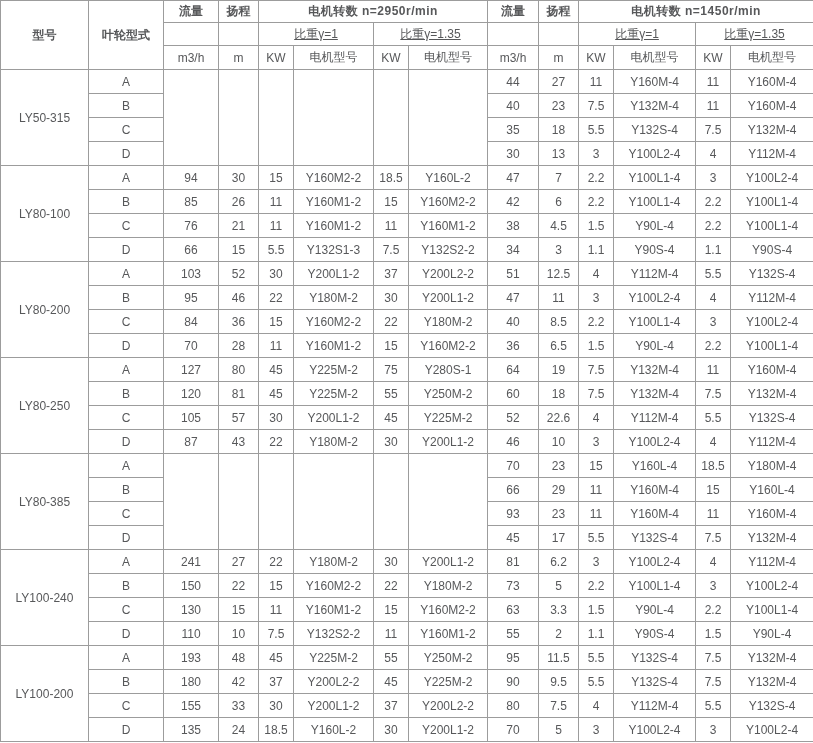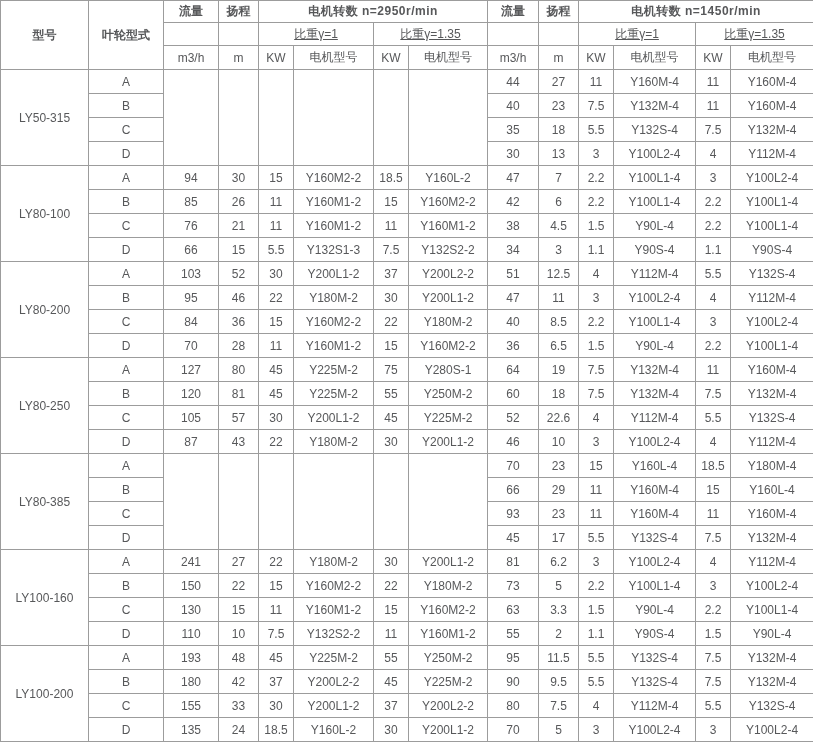--- a/index.html
+++ b/index.html
@@ -350,21 +350,21 @@
       <tr>
         <td>D</td>
         <td>45</td>
         <td>17</td>
         <td>5.5</td>
         <td>Y132S-4</td>
         <td>7.5</td>
         <td>Y132M-4</td>
       </tr>
       <tr>
-        <td rowspan="4">LY100-160</td>
+        <td rowspan="4">LY100-240</td>
         <td>A</td>
         <td>241</td>
         <td>27</td>
         <td>22</td>
         <td>Y180M-2</td>
         <td>30</td>
         <td>Y200L1-2</td>
         <td>81</td>
         <td>6.2</td>
         <td>3</td>

